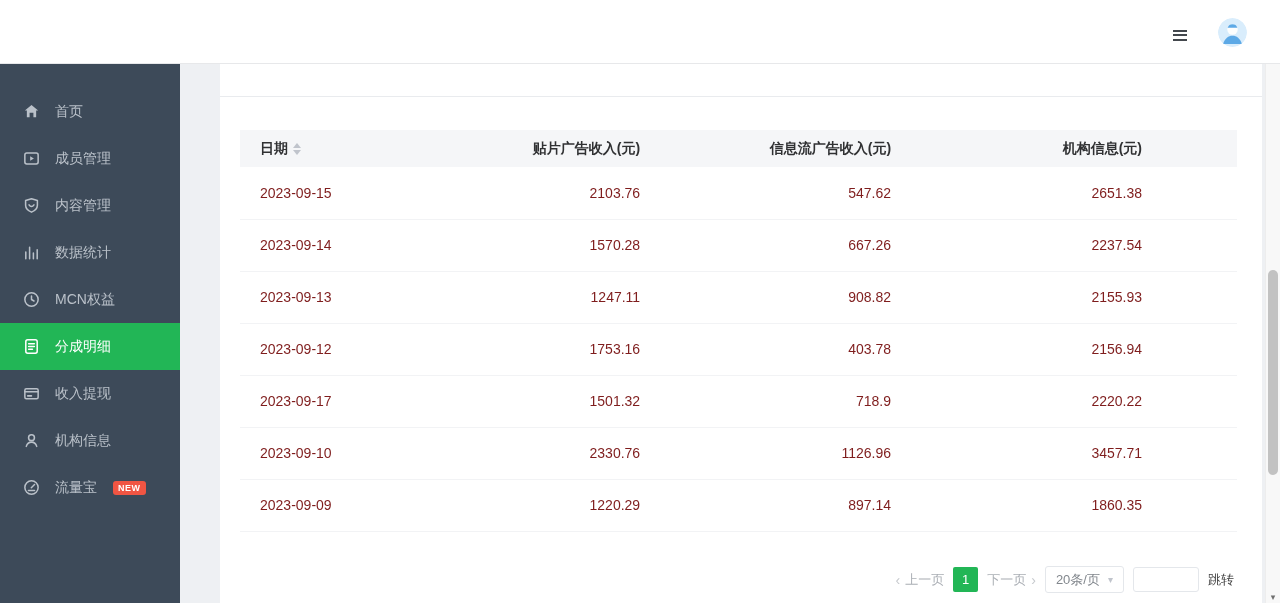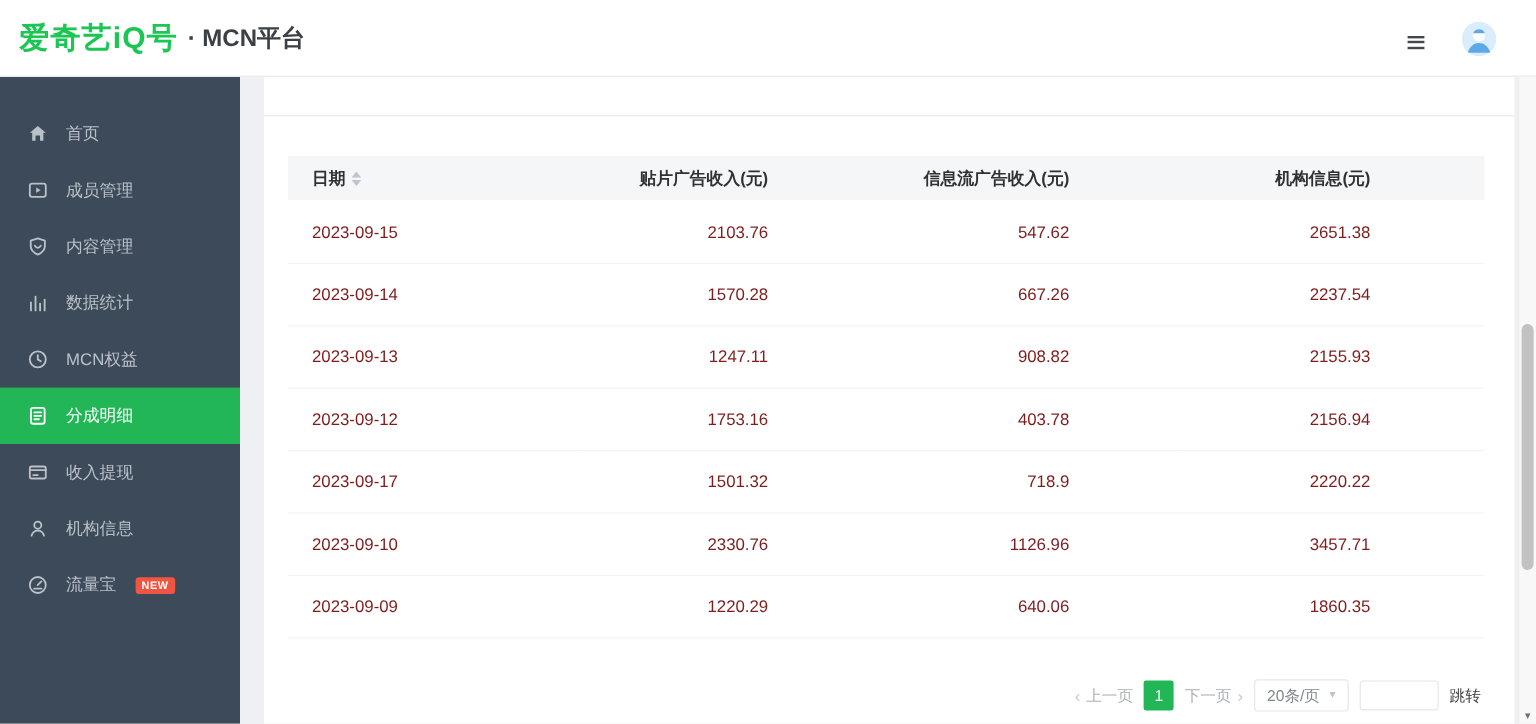--- a/index.html
+++ b/index.html
@@ -11,21 +11,21 @@
     border-bottom:1px solid #e7e8ea; z-index:20; }
   .logo { position:absolute; left:16px; top:0; height:63px; display:flex; align-items:center; }
   .logo-main { color:#1bc653; font-size:25px; font-weight:800; letter-spacing:1px; }
   .logo-suffix { color:#3b4045; font-size:20px; font-weight:700; margin-left:8px; }
   .hamburger { position:absolute; right:93px; top:27px; width:14px; cursor:pointer; }
   .hamburger i { display:block; width:14px; height:2px; background:#43484d; margin:2.5px 0; }
   .avatar { position:absolute; right:33px; top:18px; width:29px; height:29px; border-radius:50%;
     overflow:hidden; cursor:pointer; }
 
   
-  .sidebar { position:absolute; top:64px; left:0; width:200px; bottom:0; background:#3d4a59;
+  .sidebar { position:absolute; top:64px; left:0; width:180px; bottom:0; background:#3d4a59;
     padding-top:24px; z-index:10; }
   .side-item { position:relative; height:47px; display:flex; align-items:center;
     padding-left:22px; color:#bac1c9; cursor:pointer; }
   .side-item.active { background:#22b656; color:#fff; }
   .side-icon { width:19px; height:19px; margin-right:14px; display:inline-flex; align-items:center; }
   .side-icon svg { width:19px; height:19px; }
   .side-label { font-size:14px; }
   .side-badge { background:#f05543; color:#fff; font-size:9px; font-weight:700;
     padding:2px 5px; border-radius:3px; margin-left:16px; letter-spacing:.5px; }
 
@@ -66,24 +66,20 @@
     border-left:1px solid #ededed; z-index:30; }
   .scroll-thumb { position:absolute; left:2px; right:2px; top:206px; height:205px;
     background:#c2c2c2; border-radius:6px; cursor:pointer; }
   .scroll-down { position:absolute; bottom:1px; left:0; right:0; text-align:center;
     color:#6f6f6f; font-size:9px; cursor:pointer; }
 </style>
 </head>
 <body>
 
 <div class="header">
-  <div class="logo">
-    <span class="logo-main">爱奇艺iQ号</span>
-    <span class="logo-suffix">· MCN平台</span>
-  </div>
   <div class="hamburger">
       <i></i>
       <i></i>
       <i></i>
     </div>
   <div class="avatar">
     <svg viewBox="0 0 29 29">
       <circle cx="14.5" cy="14.5" r="14.5" fill="#d9edfc"></circle>
       <circle cx="14.5" cy="11.5" r="5.2" fill="#fdfefe"></circle>
       <path d="M9.6 9.8a5.2 5.2 0 0 1 9.8 0z" fill="#5da9e6"></path>
@@ -229,21 +225,21 @@
             </tr>
             <tr>
               <td class="col-date">2023-09-10</td>
               <td class="num">2330.76</td>
               <td class="num">1126.96</td>
               <td class="num">3457.71</td>
             </tr>
             <tr>
               <td class="col-date">2023-09-09</td>
               <td class="num">1220.29</td>
-              <td class="num">640.06</td>
+              <td class="num">897.14</td>
               <td class="num">1860.35</td>
             </tr>
           </tbody>
       </table>
     </div>
 
     <div class="pagination">
       <button class="pg-btn">
         <span class="chev">‹</span>
         <span>上一页</span>

